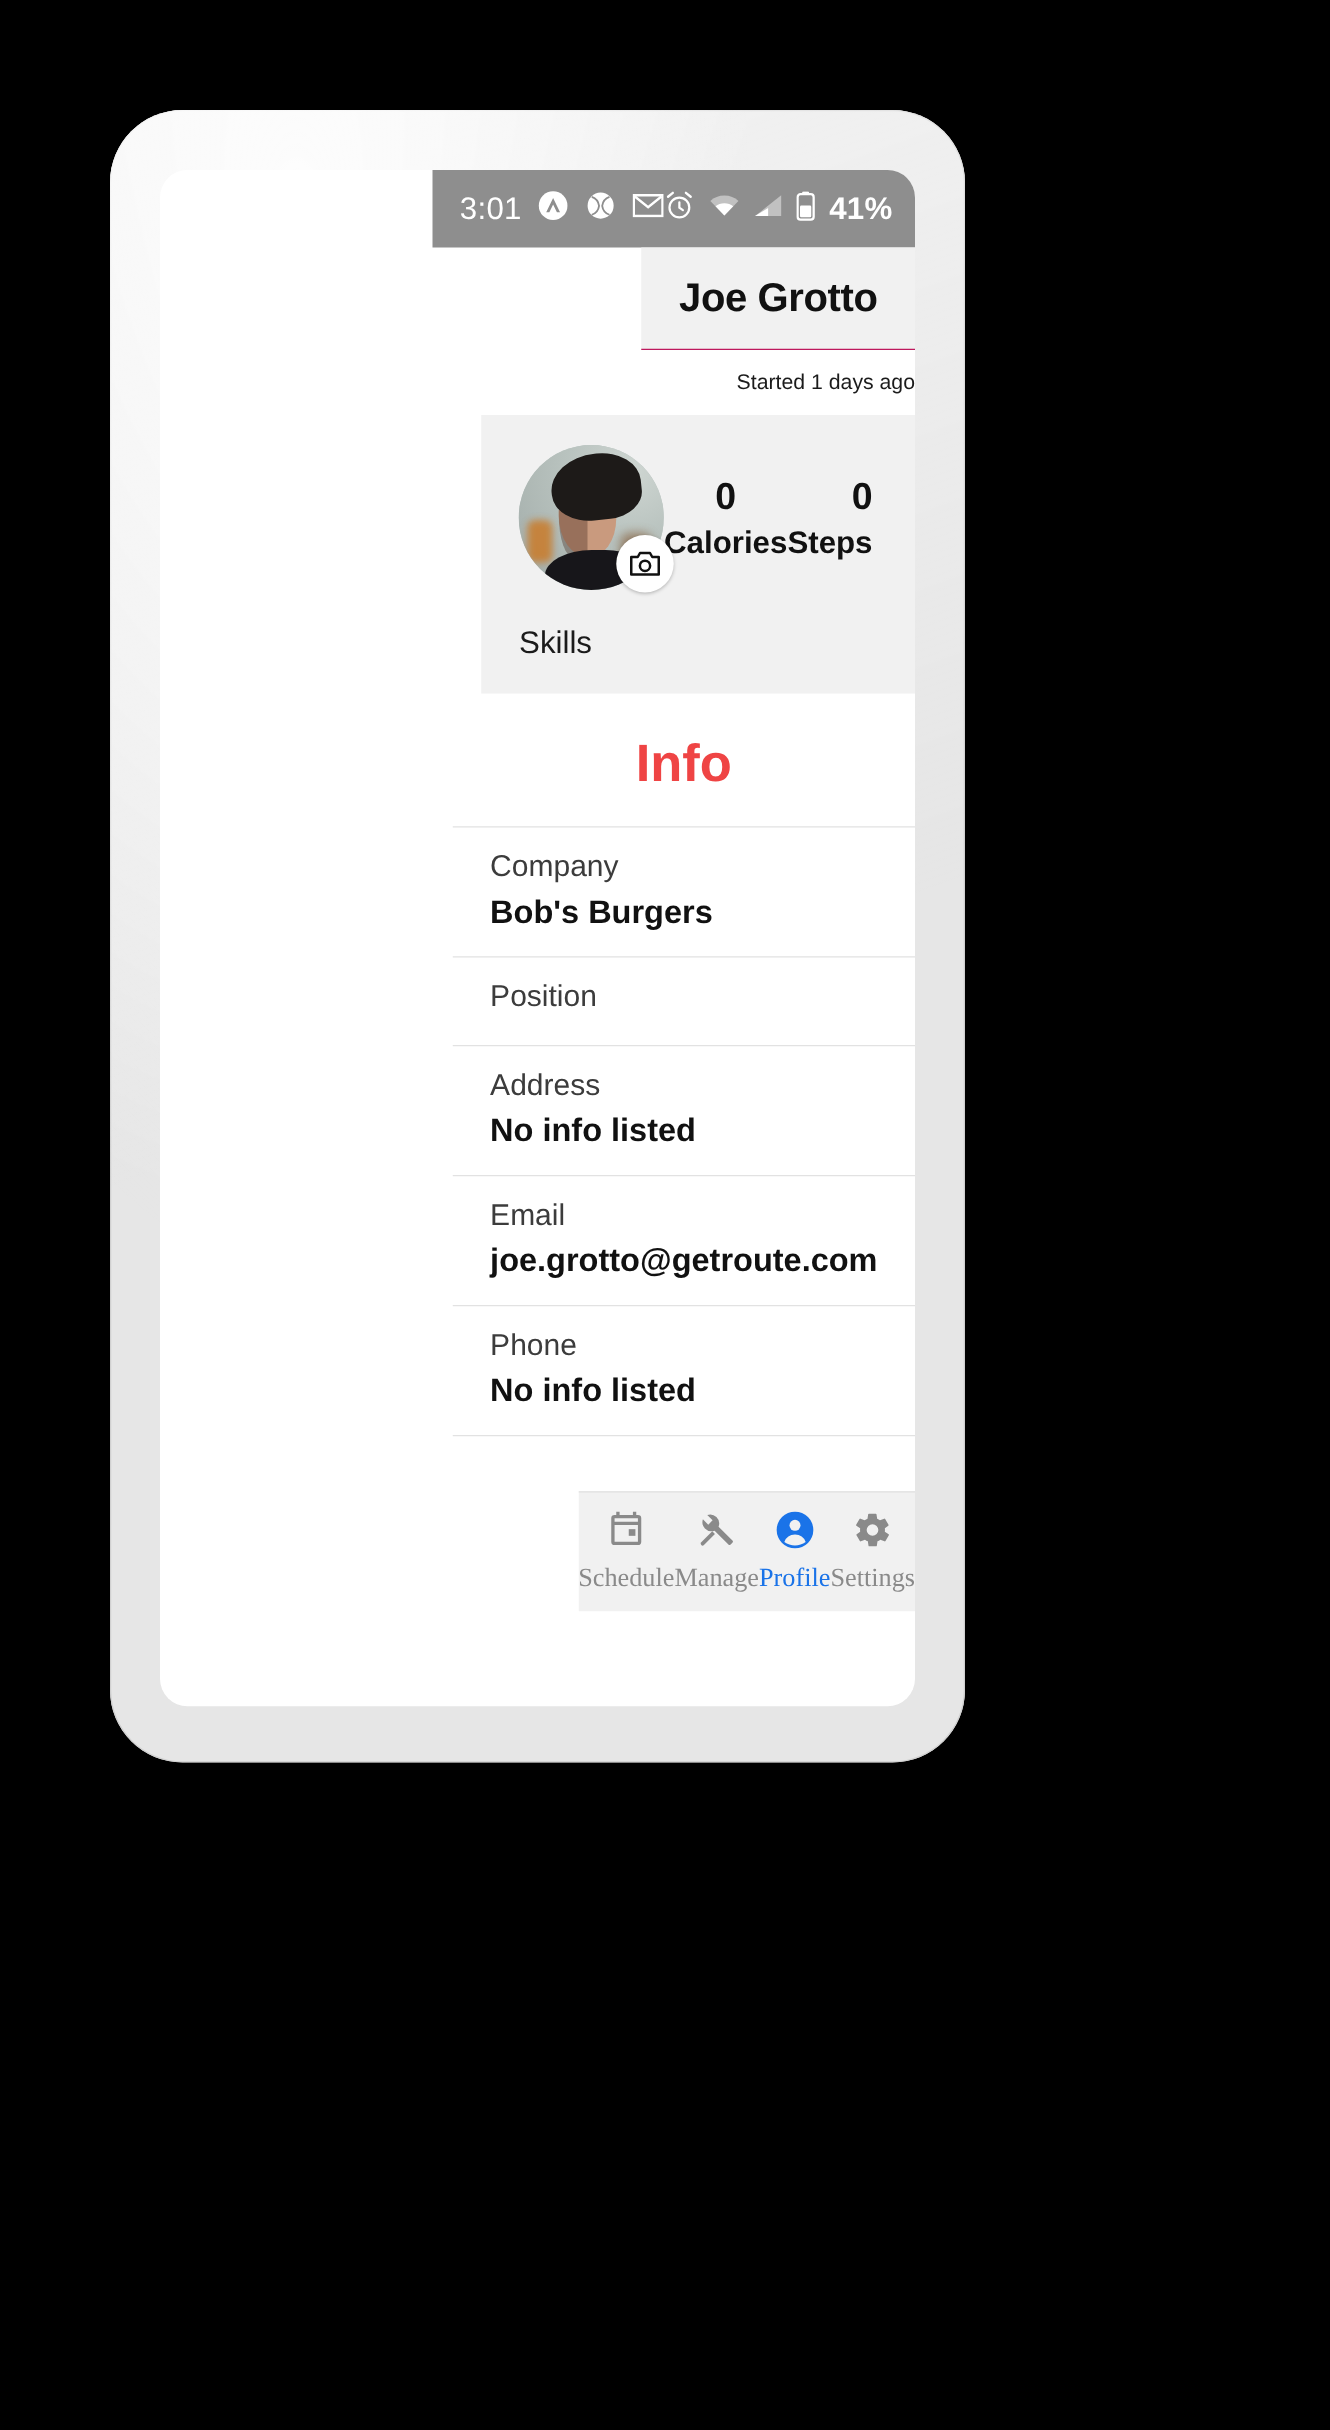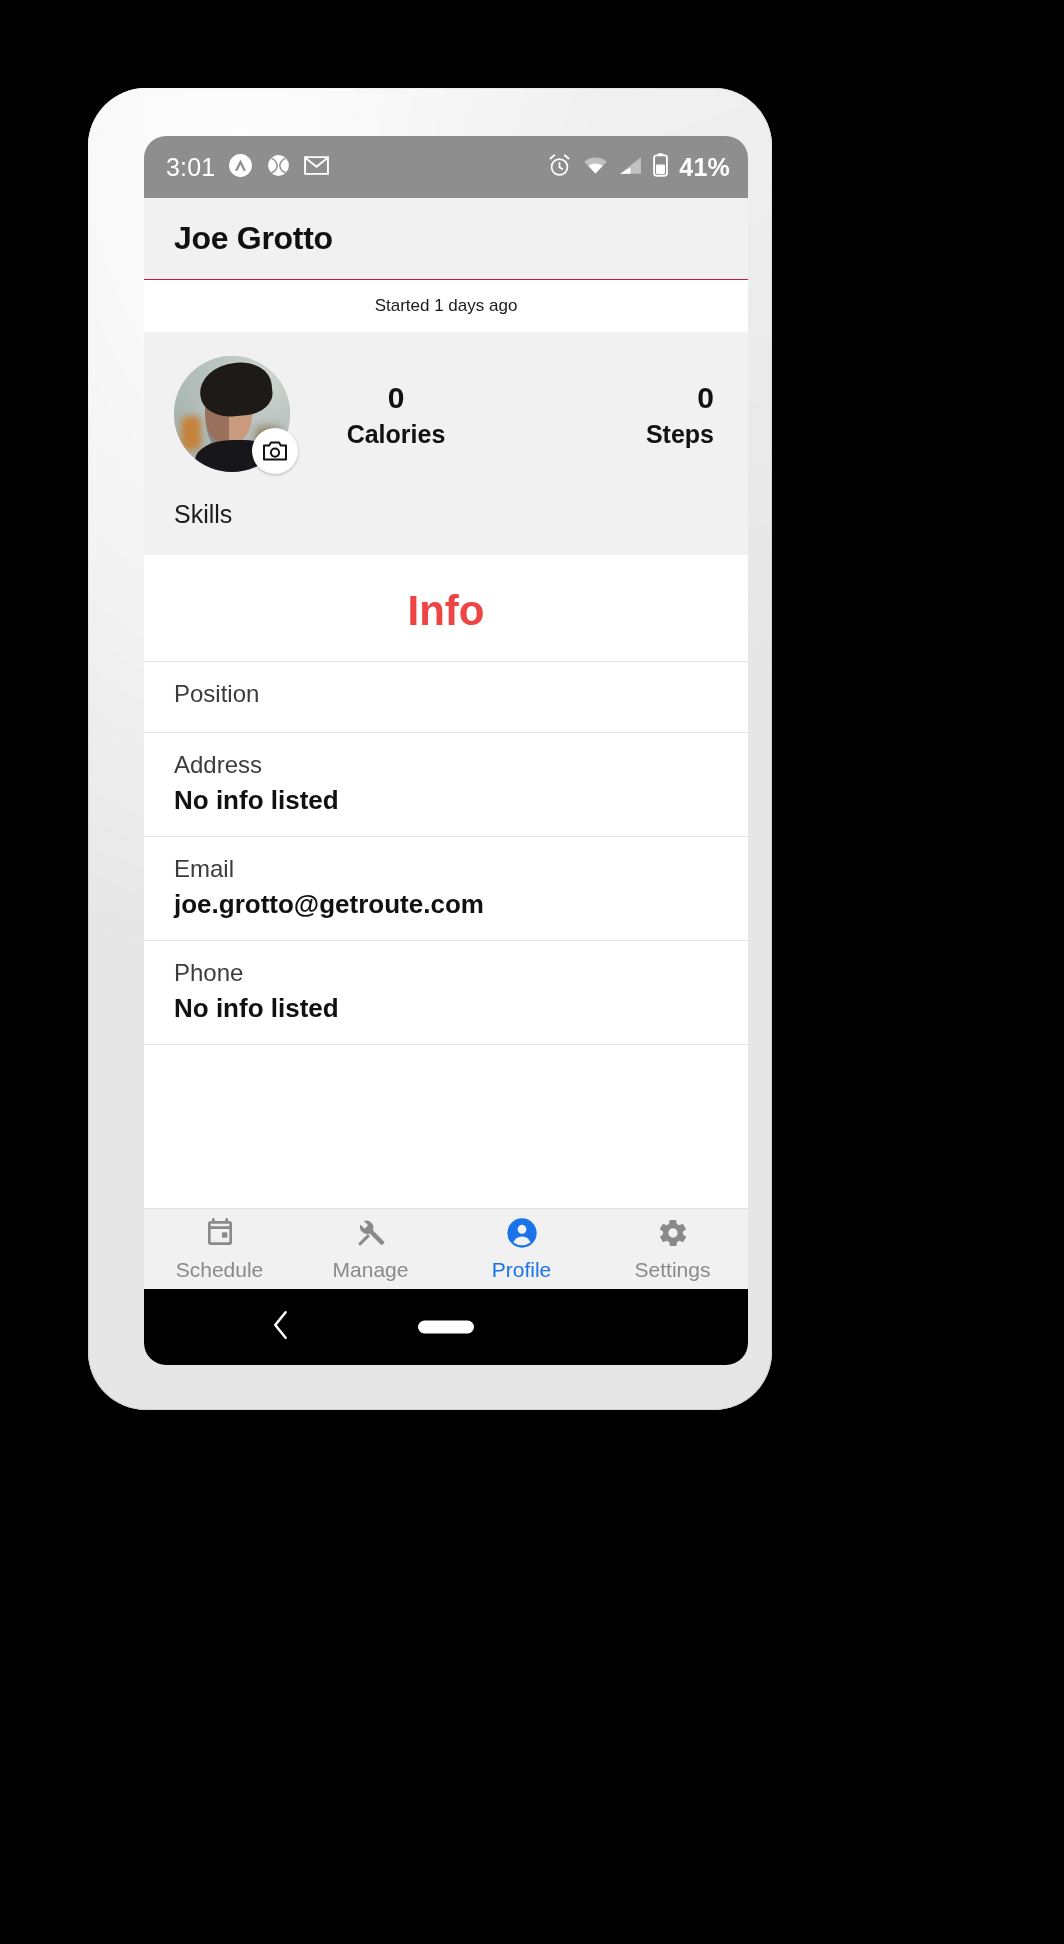--- a/index.html
+++ b/index.html
@@ -27,27 +27,28 @@
   .phone-shell::after{
     content:"";
     position:absolute; inset:0;
     border-radius:58px;
     background: radial-gradient(ellipse at 22% 8%, rgba(255,255,255,.85) 0%, rgba(255,255,255,0) 48%),
                 linear-gradient(160deg, rgba(255,255,255,.55) 0%, rgba(210,210,210,0) 55%);
     pointer-events:none;
   }
   .screen {
     position: absolute;
-    left: 144px; top: 136px;
+    left: 128px; top: 136px;
     width: 604px; height: 1229px;
     border-radius: 22px;
     overflow: hidden;
     background: #ffffff;
     display: flex;
     flex-direction: column;
+    align-items: flex-end;
   }
 
   
   .statusbar {
     height: 62px;
     background: #8e8e8e;
     color: #ffffff;
     display: flex;
     align-items: center;
     padding: 0 18px 0 22px;
@@ -142,25 +143,26 @@
     border-top: 1px solid #e2e2e2;
   }
   .field:first-of-type { border-top: none; }
   .field-label { font-size: 24px; color: #3c3c3c; }
   .field-value { font-size: 26px; font-weight: 700; color: #111; margin-top: 6px; min-height: 4px; }
   .field-value:empty { margin-top: 0; }
   .field-filler { border-top: 1px solid #e2e2e2; height: 92px; }
 
   
   .bottomnav {
-    height: 81px;
+    height: 96px;
     background: #f1f1f1;
     border-top: 1px solid #e0e0e0;
     display: flex; align-items: center;
     flex: none;
+    font-family: Liberation Serif, serif;
   }
   .nav-item {
     flex: 1;
     display: flex; flex-direction: column;
     align-items: center; justify-content: center;
     gap: 5px;
     color: #8a8a8a;
   }
   .nav-item.active { color: #1a73e8; }
   .nav-label { font-size: 21px; }
@@ -283,20 +285,24 @@
           <div class="stat-lbl">Steps</div>
         </div>
       </div>
 
       <div class="skills">Skills</div>
     </div>
 
     <div class="info-area">
       <div class="info-title">Info</div>
 
+      <div class="field">
+        <div class="field-label">Company</div>
+        <div class="field-value">Bob's Burgers</div>
+      </div>
 
       <div class="field">
         <div class="field-label">Position</div>
         <div class="field-value"></div>
       </div>
 
       <div class="field">
         <div class="field-label">Address</div>
         <div class="field-value">No info listed</div>
       </div>

